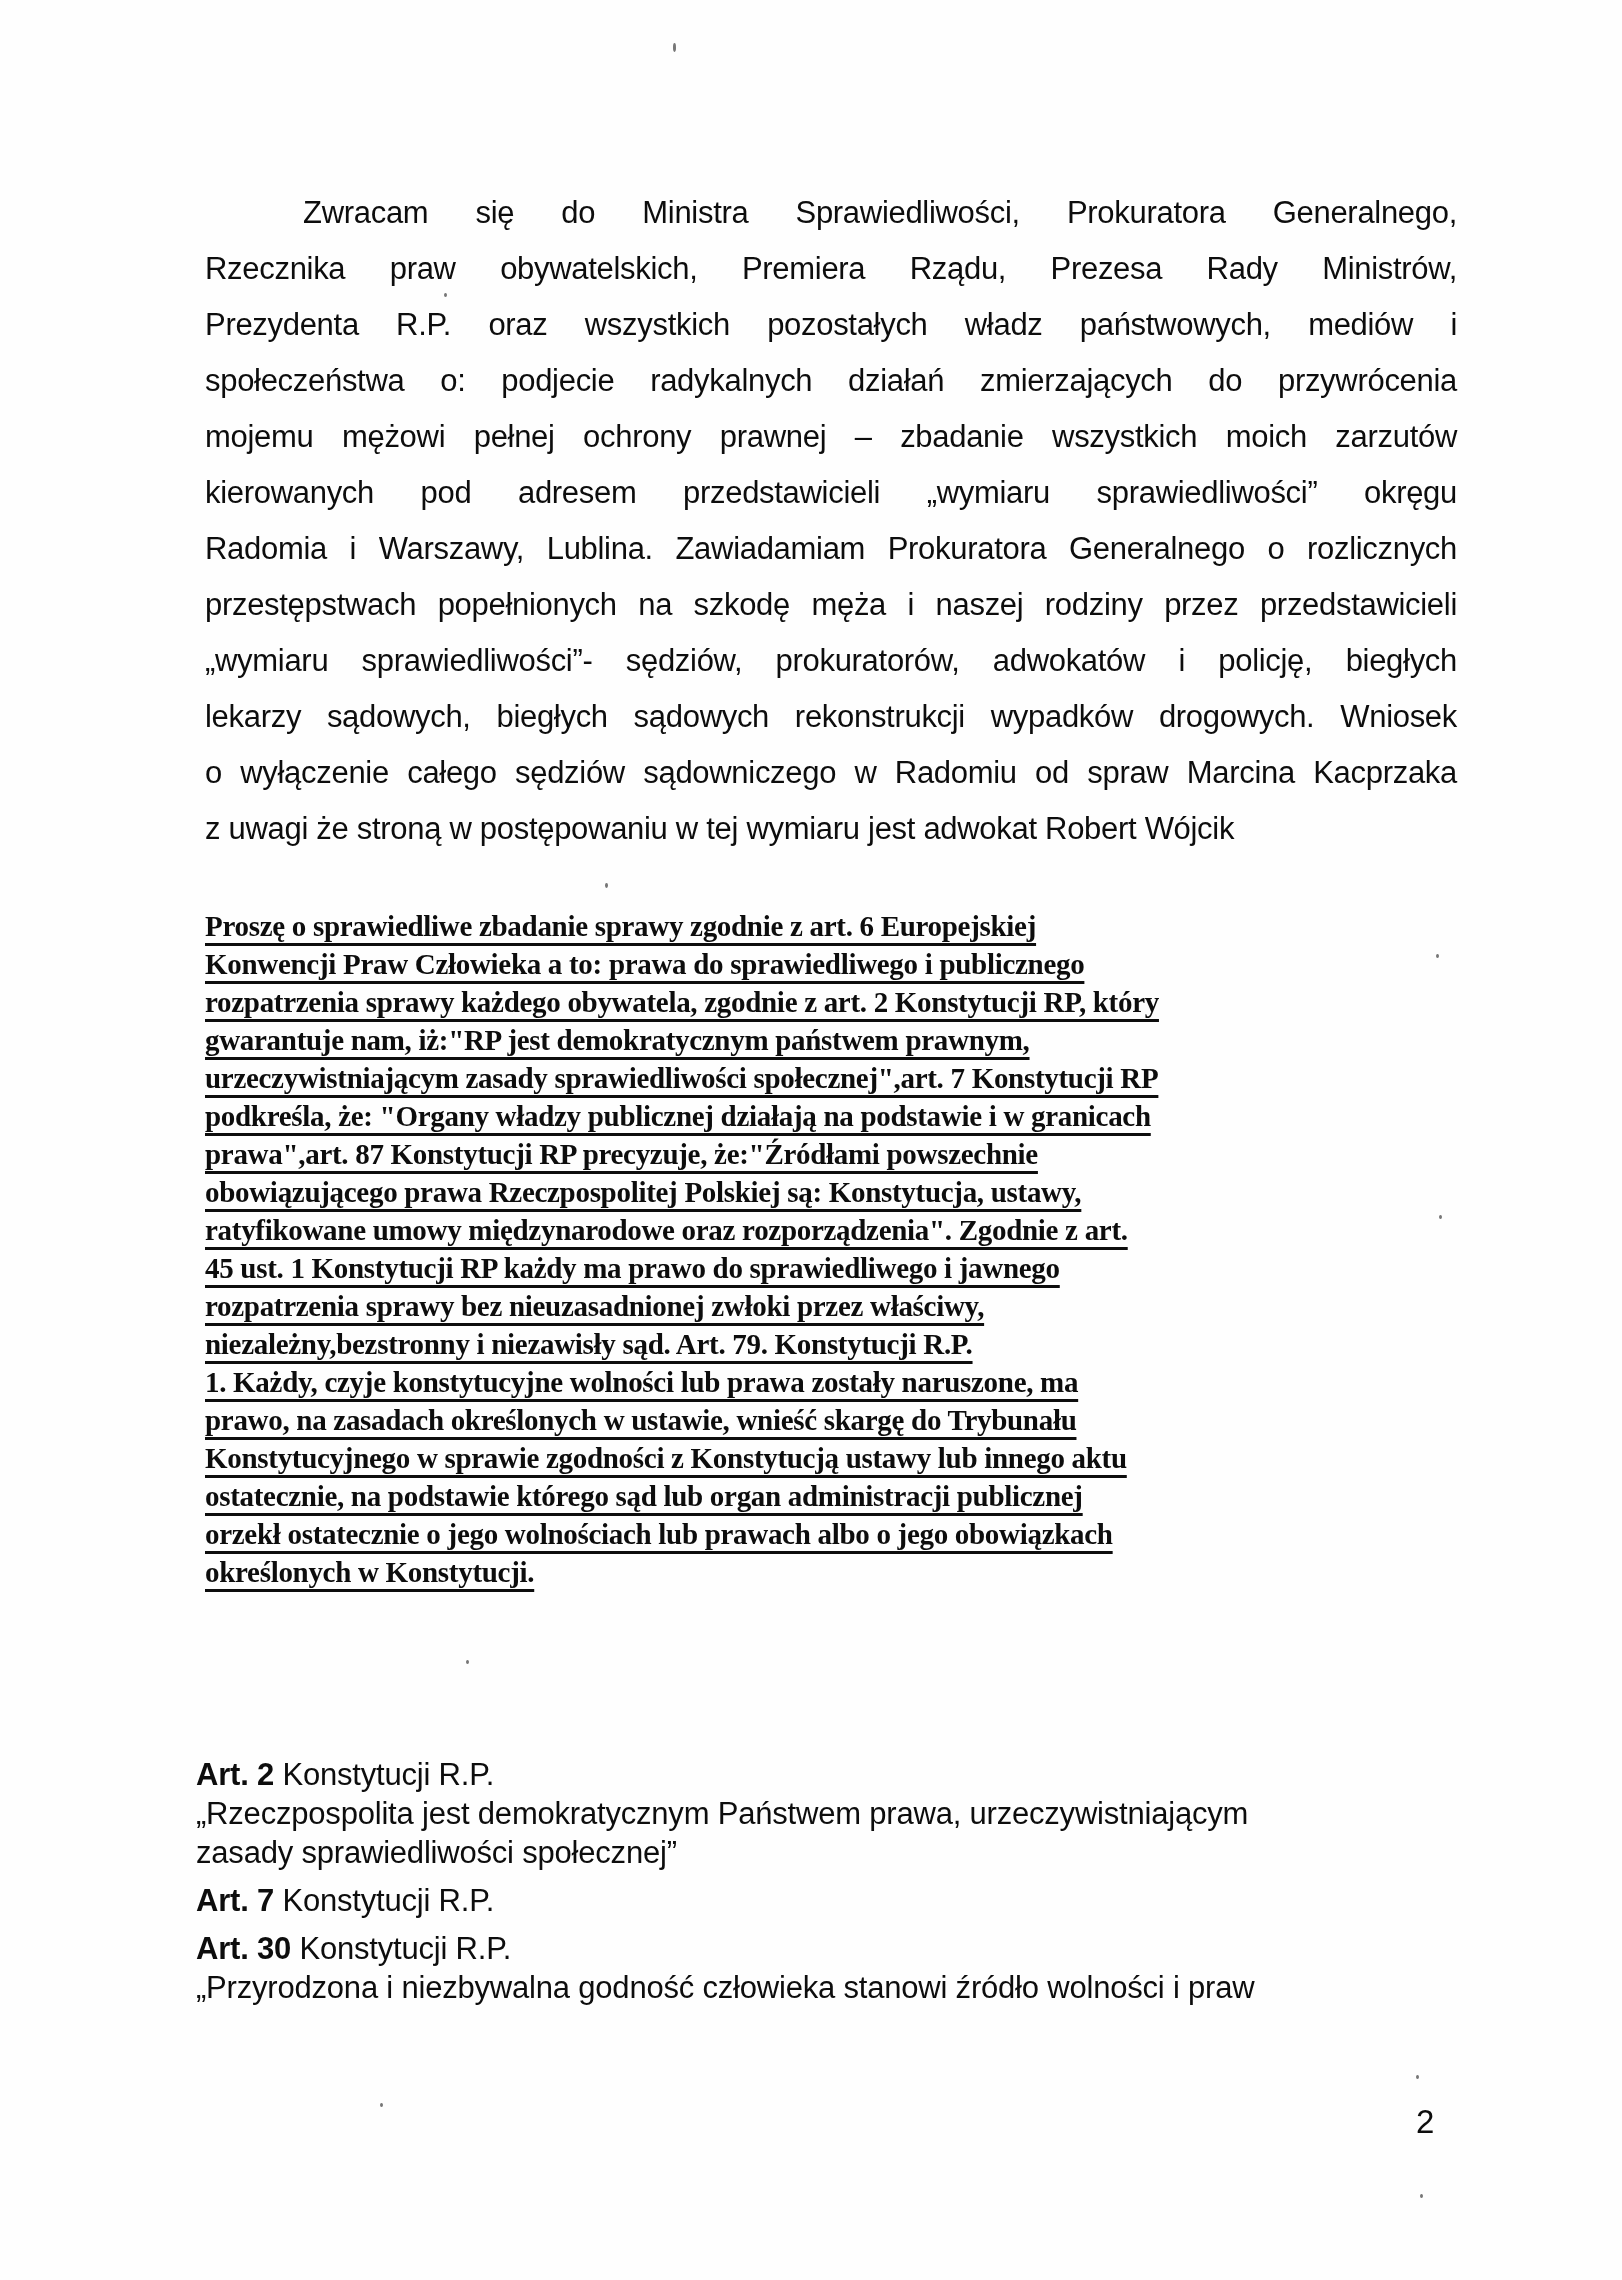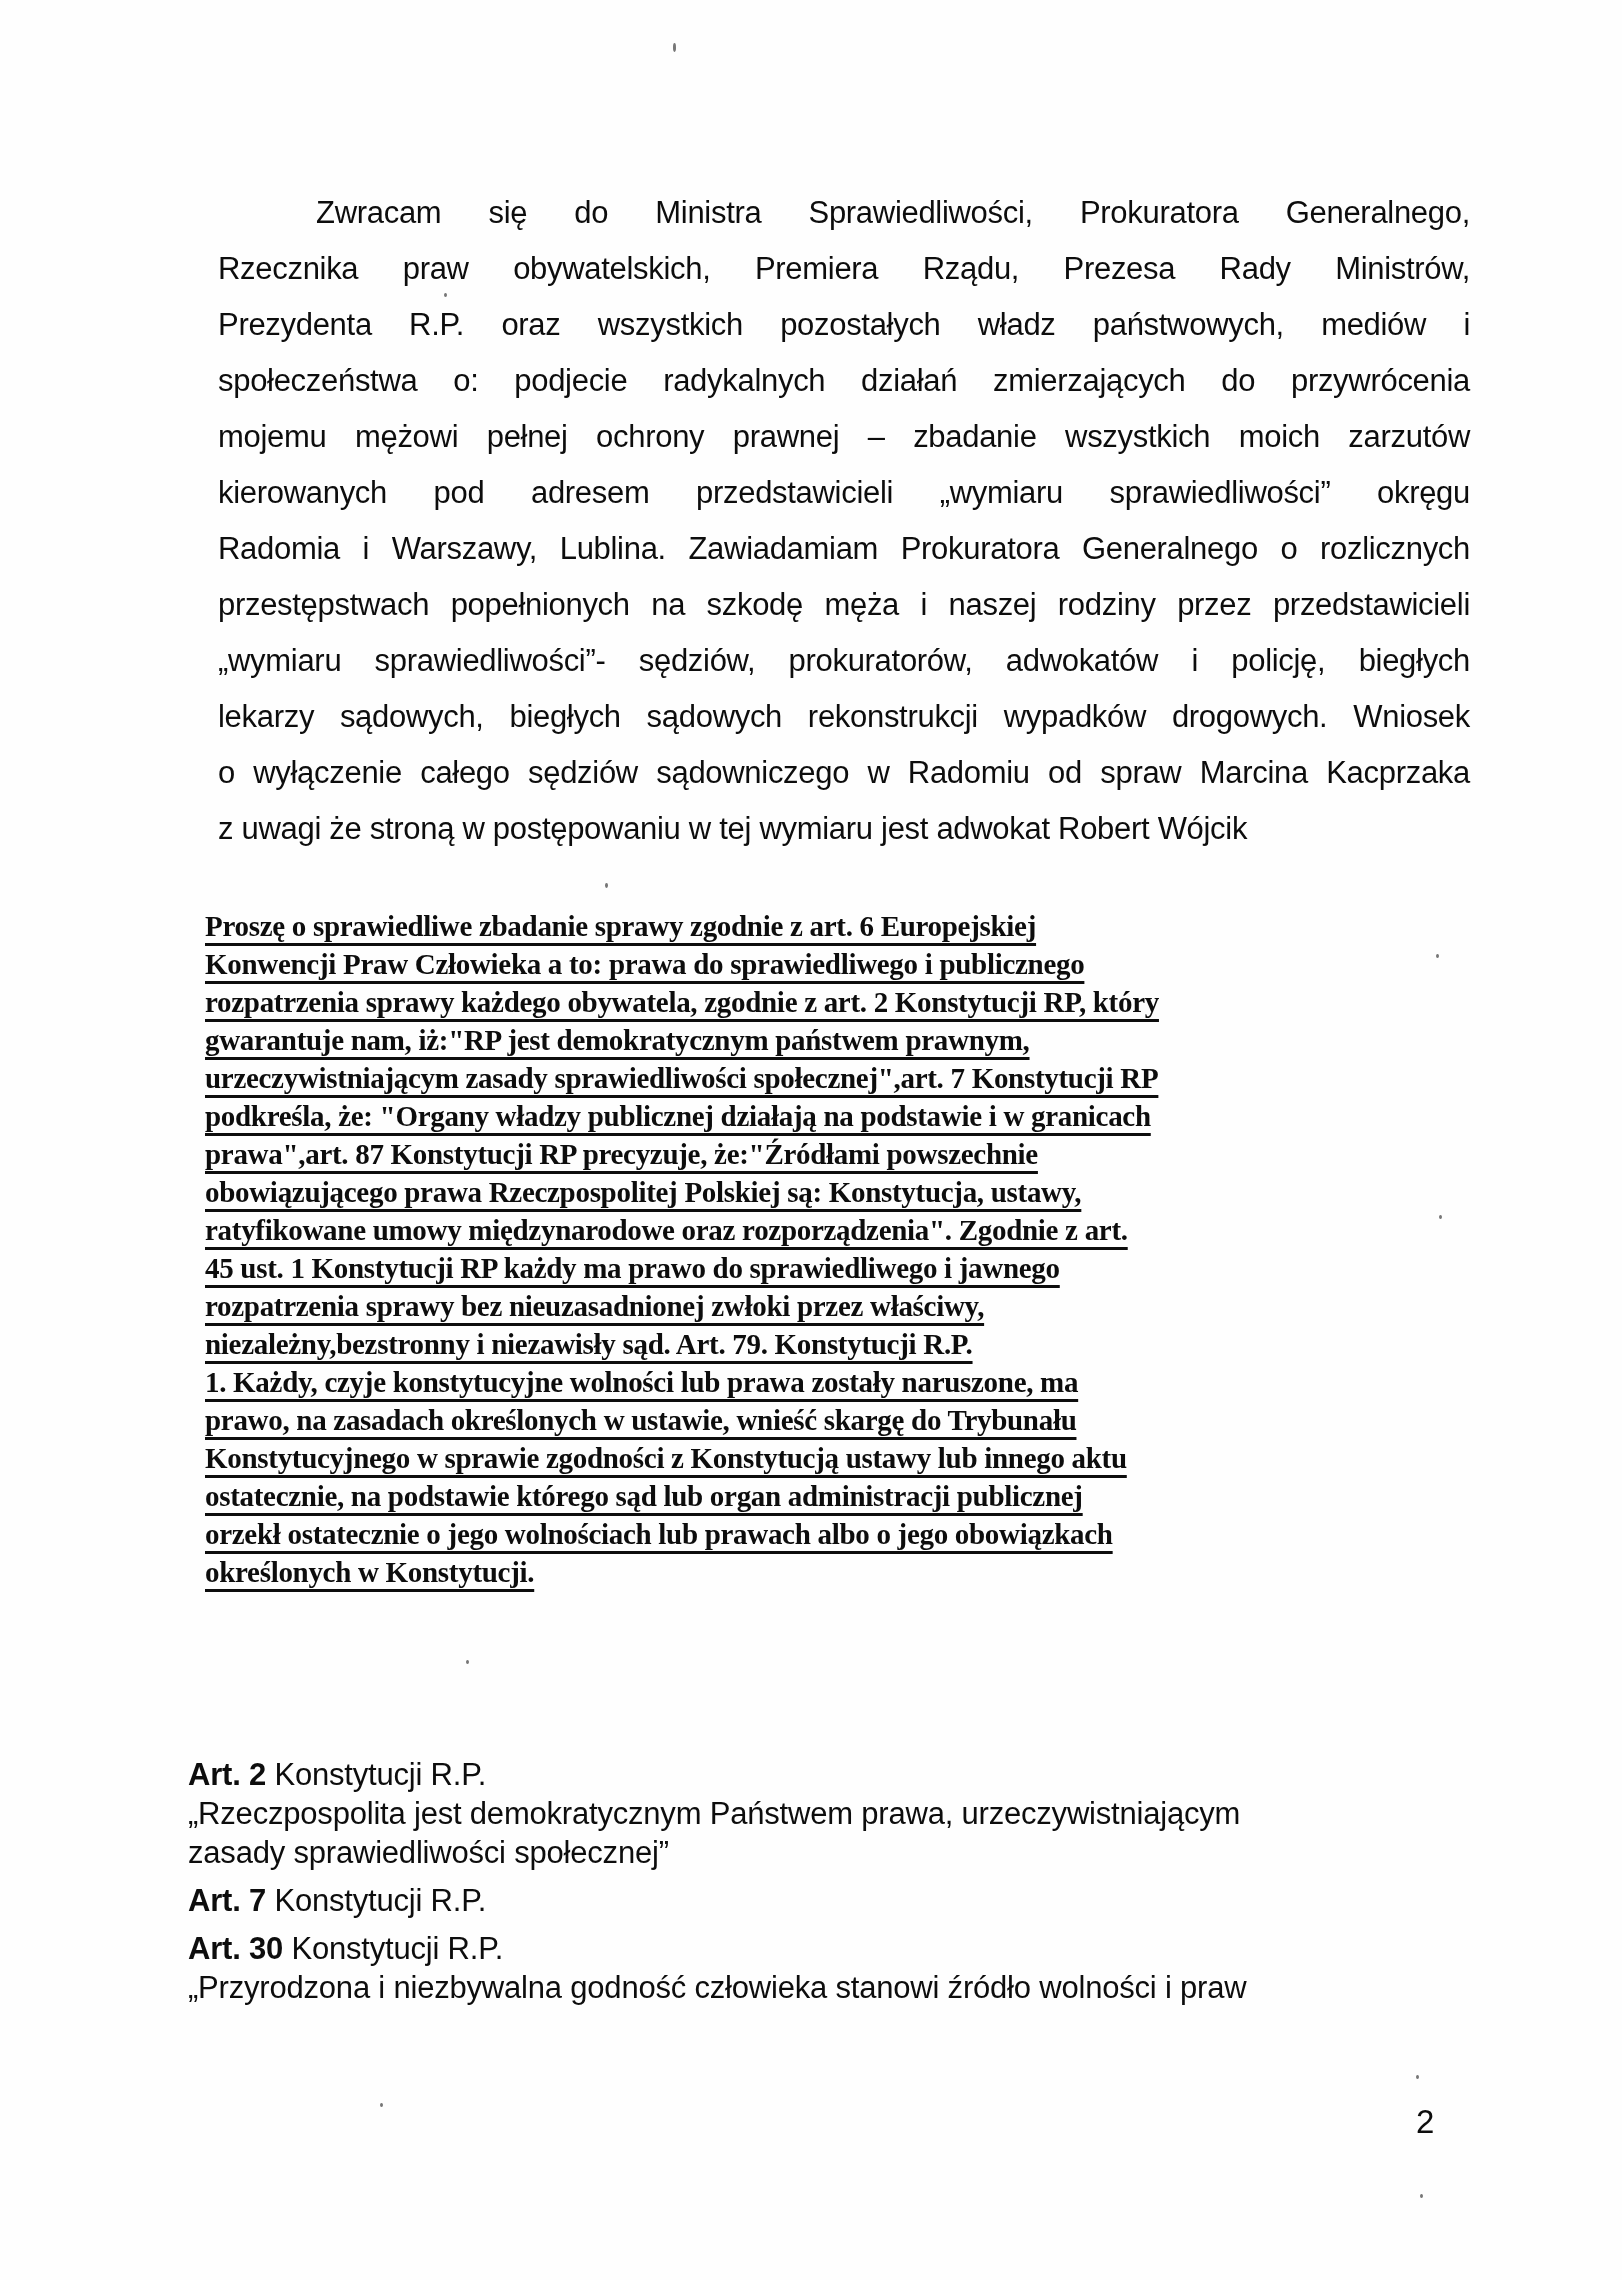--- a/index.html
+++ b/index.html
@@ -11,21 +11,21 @@
     color:#0d0d0d;
     overflow:hidden;
   }
   .page{
     position:absolute;inset:0;
     background:#fefefe;
   }
   
   .para1{
     position:absolute;
-    left:218px;top:185px;width:1252px;
+    left:205px;top:185px;width:1252px;
     font-size:31px;line-height:56px;
     letter-spacing:-0.3px;
   }
   .p1-line{white-space:normal;}
   .p1-line.just{text-align:justify;text-align-last:justify;}
   .p1-line.indent{padding-left:98px;}
   
   .demand{
     position:absolute;
     left:205px;top:907px;width:1268px;
@@ -35,21 +35,21 @@
     font-family:Liberation Serif, serif;
   }
   .d-line{
     text-decoration:underline;
     text-decoration-thickness:3.4px;
     text-underline-offset:6.8px;
   }
   
   .articles{
     position:absolute;
-    left:188px;top:1755px;width:1268px;
+    left:196px;top:1755px;width:1268px;
     font-size:31px;line-height:39px;
     letter-spacing:-0.2px;
   }
   .art-group{margin-bottom:8.8px;}
   .art-label{font-weight:700;}
   .quote-line{font-weight:400;}
   
   .page-number{
     position:absolute;
     left:1416px;top:2103px;

